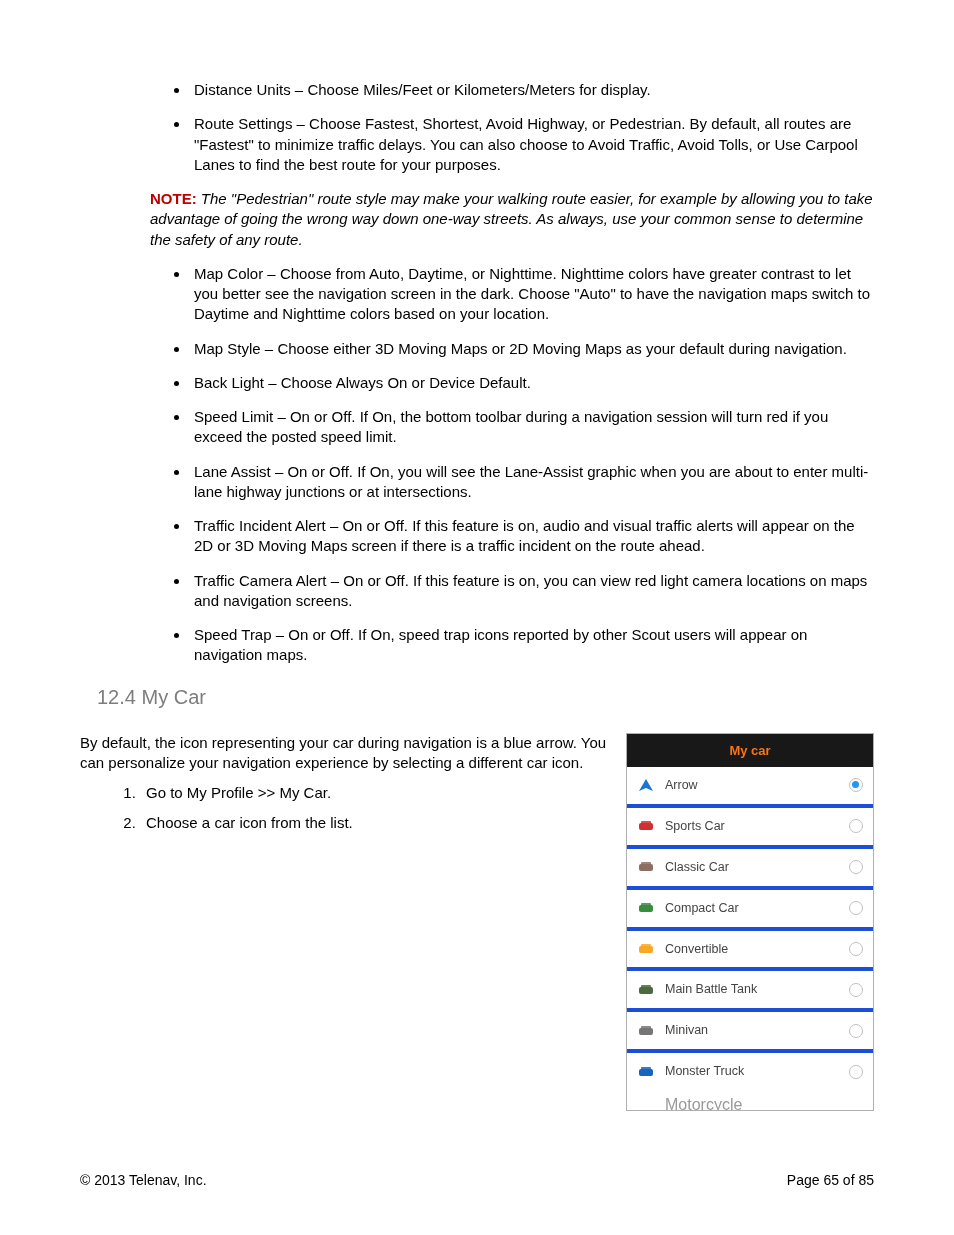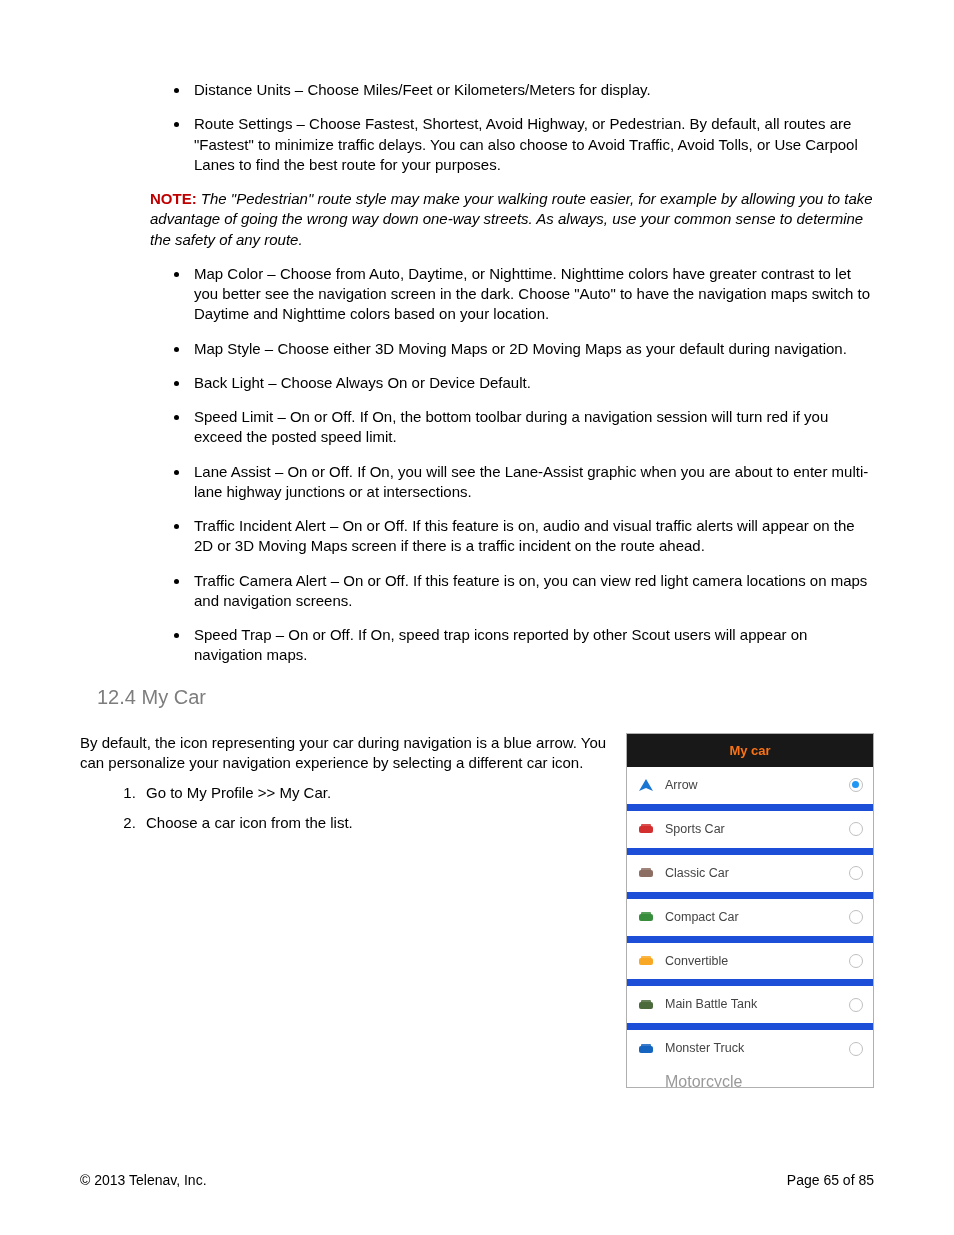--- a/index.html
+++ b/index.html
@@ -9,21 +9,21 @@
   .bold{font-weight:normal}
   .note{padding-left:70px;margin:10px 0 14px 0;font-style:italic}
   .note .notelabel{color:#c00000;font-weight:bold;font-style:normal}
   h2.section{color:#7d7d7d;font-size:20px;font-weight:normal;margin:18px 0 22px 17px}
   .cols{display:flex;gap:18px}
   .leftcol{flex:1}
   ol.steps{padding-left:60px;margin:10px 0}
   ol.steps>li{margin:0 0 10px 0;padding-left:6px}
   .phone{width:248px;border:1px solid #b0b0b0;box-sizing:border-box}
   .phone-header{background:#181818;color:#f97316;text-align:center;font-weight:bold;font-size:13px;padding:8px 8px}
-  .car-item{display:flex;align-items:center;padding:10px 10px;border-bottom:7px solid #1d4ed8;font-size:12.5px}
+  .car-item{display:flex;align-items:center;padding:10px 10px;border-bottom:4px solid #1d4ed8;font-size:12.5px}
   .car-item:last-child{border-bottom:none}
   .car-icon{width:18px;height:14px;margin-right:10px;flex:0 0 auto}
   .car-label{flex:1;color:#444}
   .radio{width:14px;height:14px;border:1.5px solid #bfbfbf;border-radius:50%;box-sizing:border-box;position:relative;flex:0 0 auto}
   .radio.selected::after{content:"";position:absolute;top:2px;left:2px;width:7px;height:7px;border-radius:50%;background:#2196f3}
   .car-last{color:#999;font-size:16px;padding:4px 10px 0 38px;height:16px;overflow:hidden}
   .footer{position:absolute;bottom:45px;left:80px;right:80px;font-size:14px;display:flex;justify-content:space-between}
 </style>
 </head>
 <body>
@@ -108,20 +108,28 @@
           <div class="car-item">
             <span class="car-icon"><svg viewBox="0 0 18 14">
                 <rect x="2" y="4" width="14" height="7" rx="2" fill="#4b6b3c"></rect>
                 <rect x="4" y="2" width="10" height="5" rx="1" fill="#4b6b3c" opacity="0.85"></rect>
               </svg></span>
             <span class="car-label">Main Battle Tank</span>
             <span class="radio"></span>
           </div>
           <div class="car-item">
             <span class="car-icon"><svg viewBox="0 0 18 14">
+                <rect x="2" y="4" width="14" height="7" rx="2" fill="#757575"></rect>
+                <rect x="4" y="2" width="10" height="5" rx="1" fill="#757575" opacity="0.85"></rect>
+              </svg></span>
+            <span class="car-label">Minivan</span>
+            <span class="radio"></span>
+          </div>
+          <div class="car-item">
+            <span class="car-icon"><svg viewBox="0 0 18 14">
                 <rect x="2" y="4" width="14" height="7" rx="2" fill="#1565c0"></rect>
                 <rect x="4" y="2" width="10" height="5" rx="1" fill="#1565c0" opacity="0.85"></rect>
               </svg></span>
             <span class="car-label">Monster Truck</span>
             <span class="radio"></span>
           </div>
         </div>
       <div class="car-last">Motorcycle</div>
     </div>
   </div>

